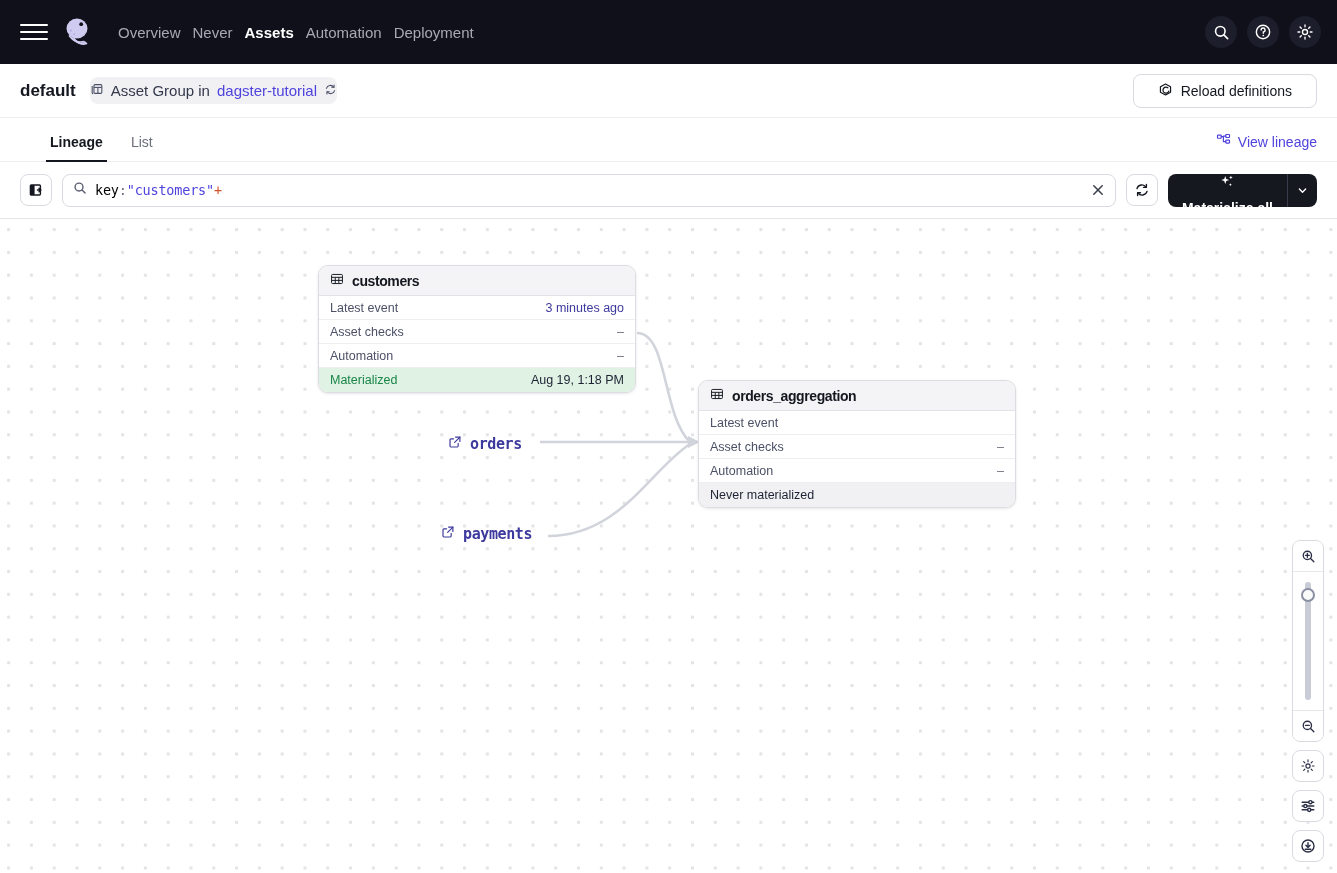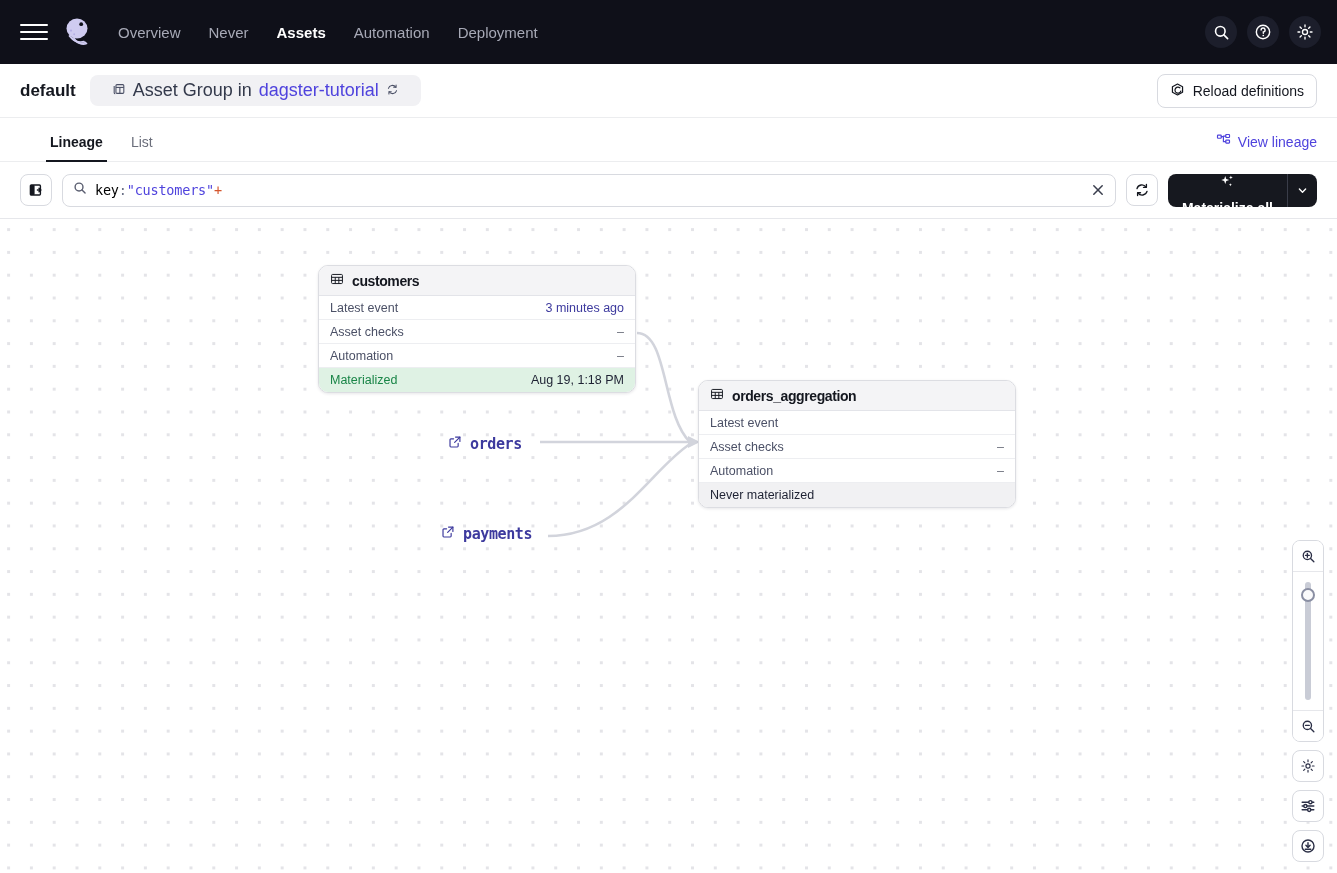--- a/index.html
+++ b/index.html
@@ -22,21 +22,21 @@
   .hamburger {
     width: 28px; height: 28px;
     display: flex; flex-direction: column; justify-content: center; gap: 5px;
     cursor: pointer; margin-right: 12px;
   }
   .hamburger span { display: block; height: 2px; background: #ffffff; border-radius: 1px; }
   .logo {
     width: 36px; height: 36px; margin-right: 20px;
     display: flex; align-items: center; justify-content: center;
   }
-  .nav-links { display: flex; align-items: center; gap: 24px; }
+  .nav-links { display: flex; align-items: center; gap: 8px; }
   .nav-link {
     color: #A7A9B6; font-size: 15px; line-height: 1;
     cursor: pointer; padding: 4px 2px; white-space: nowrap;
   }
   .nav-link.active { color: #ffffff; font-weight: bold; }
   .nav-right {
     position: absolute; right: 16px; top: 50%; transform: translateY(-50%);
     display: flex; align-items: center; gap: 10px;
   }
   .nav-icon-btn {
@@ -49,29 +49,29 @@
   .page-header {
     height: 54px; display: flex; align-items: center;
     padding: 0 20px; background: #ffffff;
     border-bottom: 1px solid #ECEDEF;
     position: relative;
   }
   .page-title { font-size: 17px; font-weight: bold; color: #14171F; margin-right: 14px; }
   .group-chip {
     display: inline-flex; align-items: center; gap: 7px;
     background: #F1F1F4; border-radius: 8px;
-    padding: 5px 22px; font-size: 18px; color: #33394B;
+    padding: 5px 0; font-size: 15px; color: #33394B;
     cursor: pointer;
   }
   .group-chip .link { color: #4F43DD; }
   .reload-btn {
     position: absolute; right: 20px; top: 50%; transform: translateY(-50%);
     display: inline-flex; align-items: center; gap: 8px;
     border: 1px solid #D8DAE0; border-radius: 8px;
-    padding: 7px 12px; font-size: 14px; color: #14171F;
+    padding: 7px 24px; font-size: 14px; color: #14171F;
     background: #fff; cursor: pointer;
   }
 
   
   .tabs-row {
     height: 44px; display: flex; align-items: flex-end;
     padding: 0 20px; border-bottom: 1px solid #ECEDEF;
     position: relative; background: #fff;
   }
   .tab {

